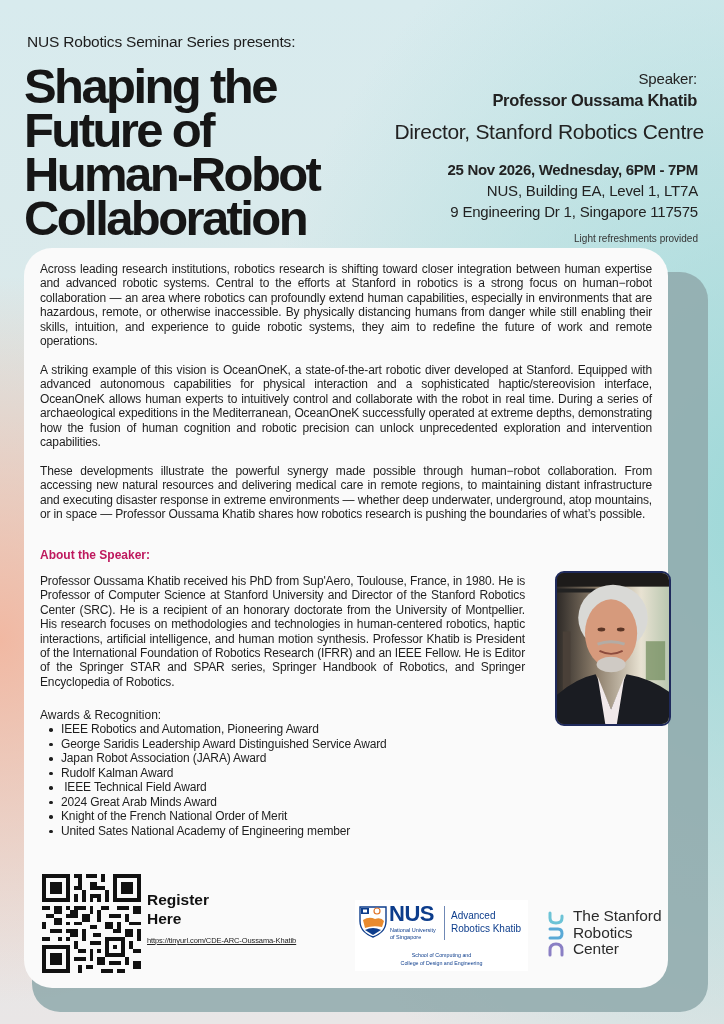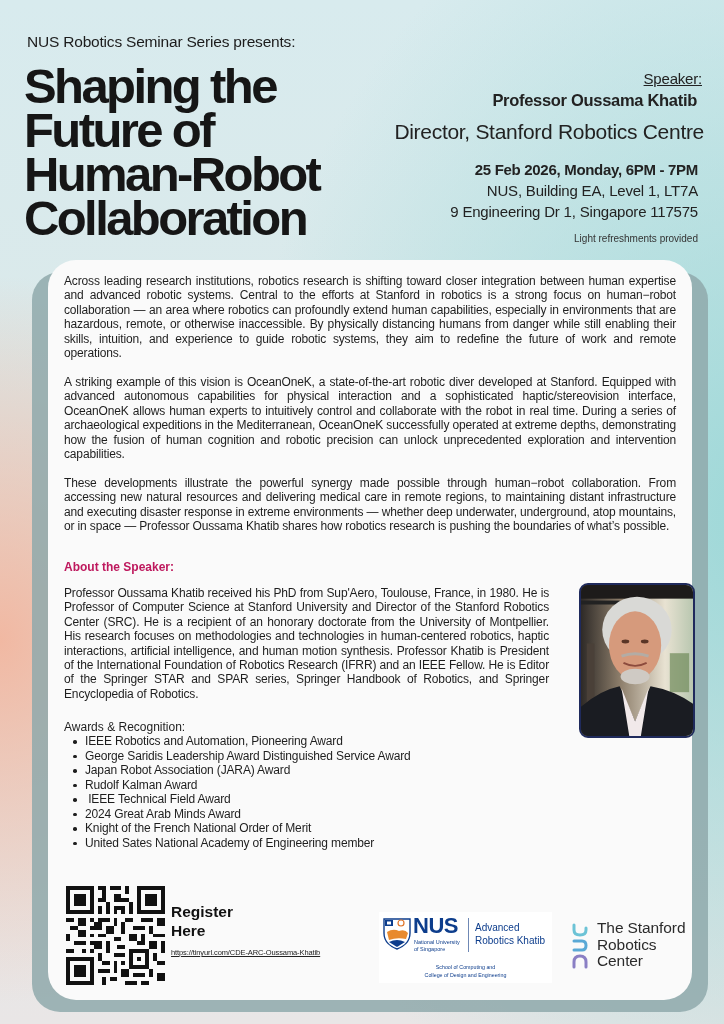--- a/index.html
+++ b/index.html
@@ -25,36 +25,36 @@
     font-family: "Liberation Sans", sans-serif;
     font-weight: bold; font-size: 49px; line-height: 44px;
     letter-spacing: -2.6px; color: #161616;
   }
   .title div { white-space: nowrap; }
 
   .speaker-block {
     position: absolute; right: 22px; top: 70px;
     text-align: right; color: #222;
   }
-  .speaker-label { font-size: 15px; letter-spacing: -0.2px; text-decoration: underline; }
+  .speaker-label { font-size: 15px; margin-right: 5px; letter-spacing: -0.2px; }
   .speaker-name { font-size: 16.5px; font-weight: bold; margin-top: 4px; margin-right: 5px; letter-spacing: -0.3px; }
   .speaker-role { font-size: 21px; margin-top: 10px; margin-right: -2px; letter-spacing: -0.3px; }
   .event-date { font-size: 15px; font-weight: bold; margin-top: 17px; margin-right: 4px; letter-spacing: -0.3px; }
   .event-venue { font-size: 15px; margin-top: 4px; margin-right: 4px; letter-spacing: -0.2px; }
   .event-address { font-size: 15px; margin-top: 4px; margin-right: 4px; letter-spacing: -0.2px; }
   .refreshments { font-size: 10px; margin-top: 13px; margin-right: 4px; color: #333; }
 
   
   .card-shadow {
     position: absolute; left: 32px; top: 272px; width: 676px; height: 740px;
     border-radius: 28px; background: #8fa9ab; opacity: 0.85;
   }
   .card {
-    position: absolute; left: 24px; top: 260px; width: 644px; height: 740px;
-    border-radius: 28px; background: #fafafa; margin-left: 24px;
+    position: absolute; left: 24px; top: 248px; width: 644px; height: 740px;
+    border-radius: 28px; background: #fafafa;
   }
   .card-body {
     position: absolute; left: 16px; right: 16px; top: 14px;
     font-size: 12px; line-height: 14.4px; color: #1e1e1e;
   }
   .para { text-align: justify; letter-spacing: -0.15px; }
   .para + .para { margin-top: 14.5px; }
 
   .about-heading { position: absolute; left: 16px; top: 300px; font-size: 12px; font-weight: bold; color: #be185d; }
   .bio {
@@ -129,21 +129,21 @@
     <div>Shaping the</div>
     <div>Future of</div>
     <div>Human-Robot</div>
     <div>Collaboration</div>
   </h1>
 
   <div class="speaker-block">
     <div class="speaker-label">Speaker:</div>
     <div class="speaker-name">Professor Oussama Khatib</div>
     <div class="speaker-role">Director, Stanford Robotics Centre</div>
-    <div class="event-date">25 Feb 2026, Monday, 6PM - 7PM</div>
+    <div class="event-date">25 Nov 2026, Wednesday, 6PM - 7PM</div>
     <div class="event-venue">NUS, Building EA, Level 1, LT7A</div>
     <div class="event-address">9 Engineering Dr 1, Singapore 117575</div>
     <div class="refreshments">Light refreshments provided</div>
   </div>
 
   <div class="card-shadow"></div>
   <div class="card">
 
     <div class="card-body">
       <p class="para">Across leading research institutions, robotics research is shifting toward closer integration between human expertise and advanced robotic systems. Central to the efforts at Stanford in robotics is a strong focus on human−robot collaboration — an area where robotics can profoundly extend human capabilities, especially in environments that are hazardous, remote, or otherwise inaccessible. By physically distancing humans from danger while still enabling their skills, intuition, and experience to guide robotic systems, they aim to redefine the future of work and remote operations.</p>

